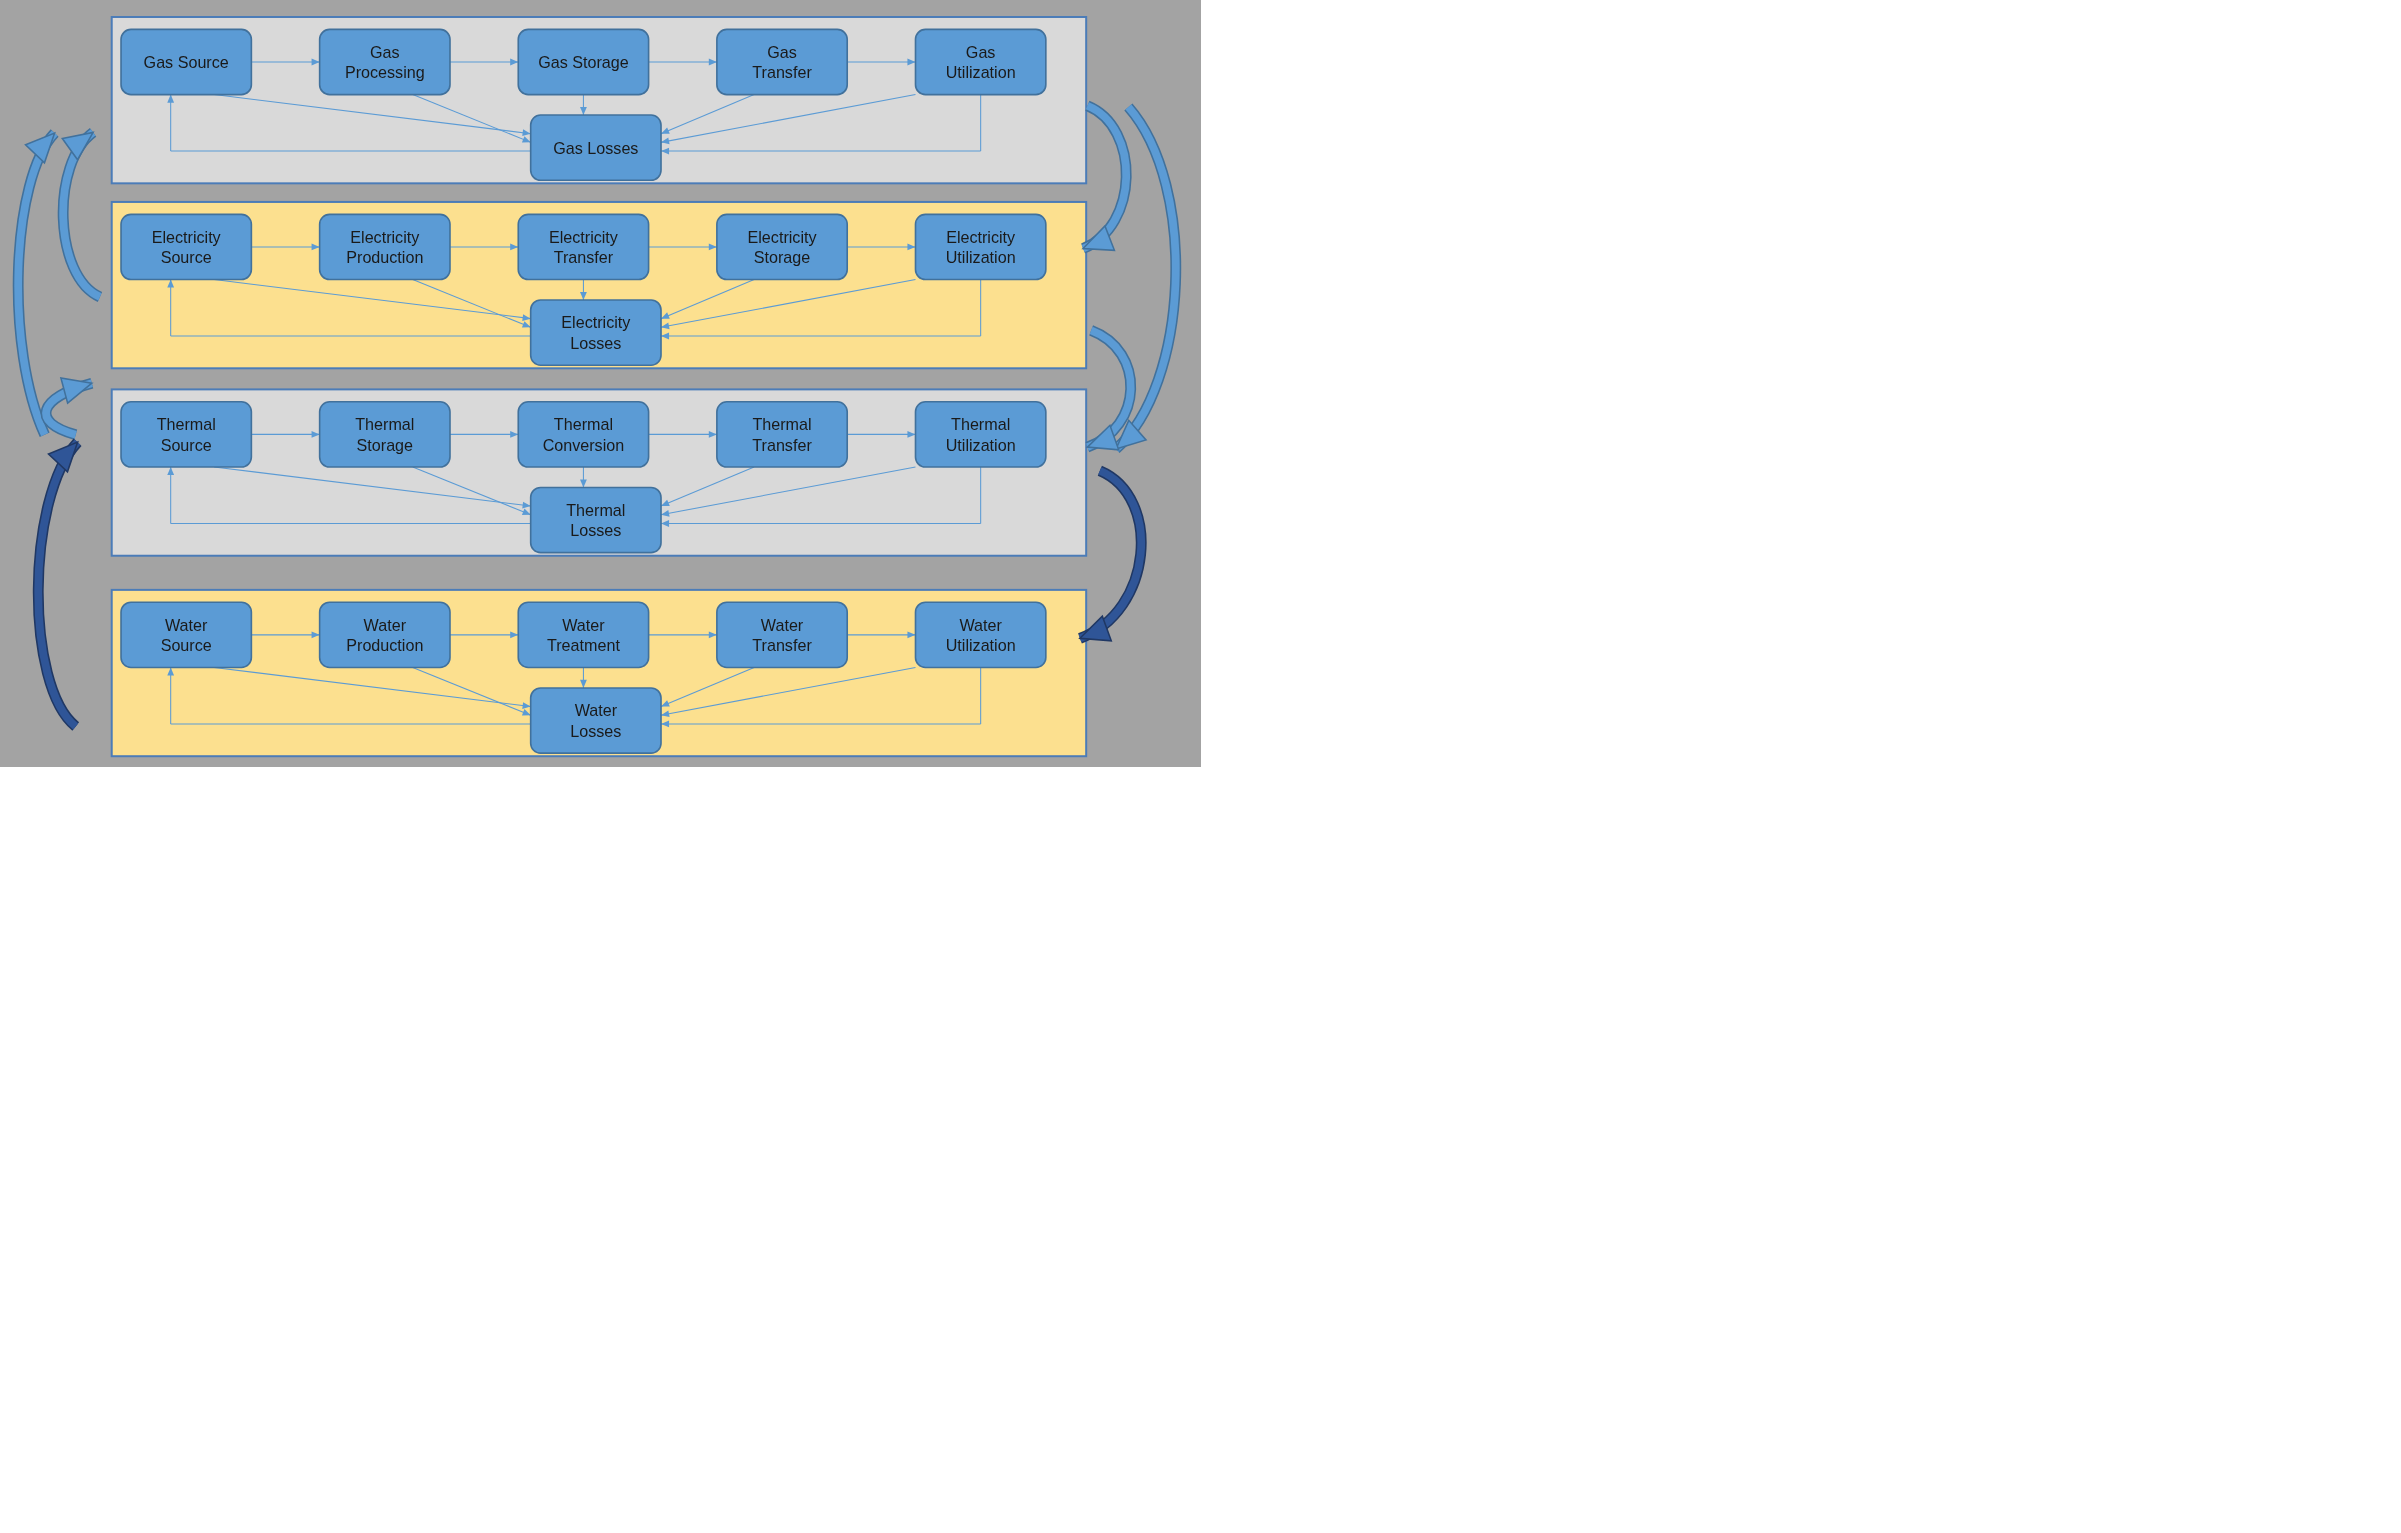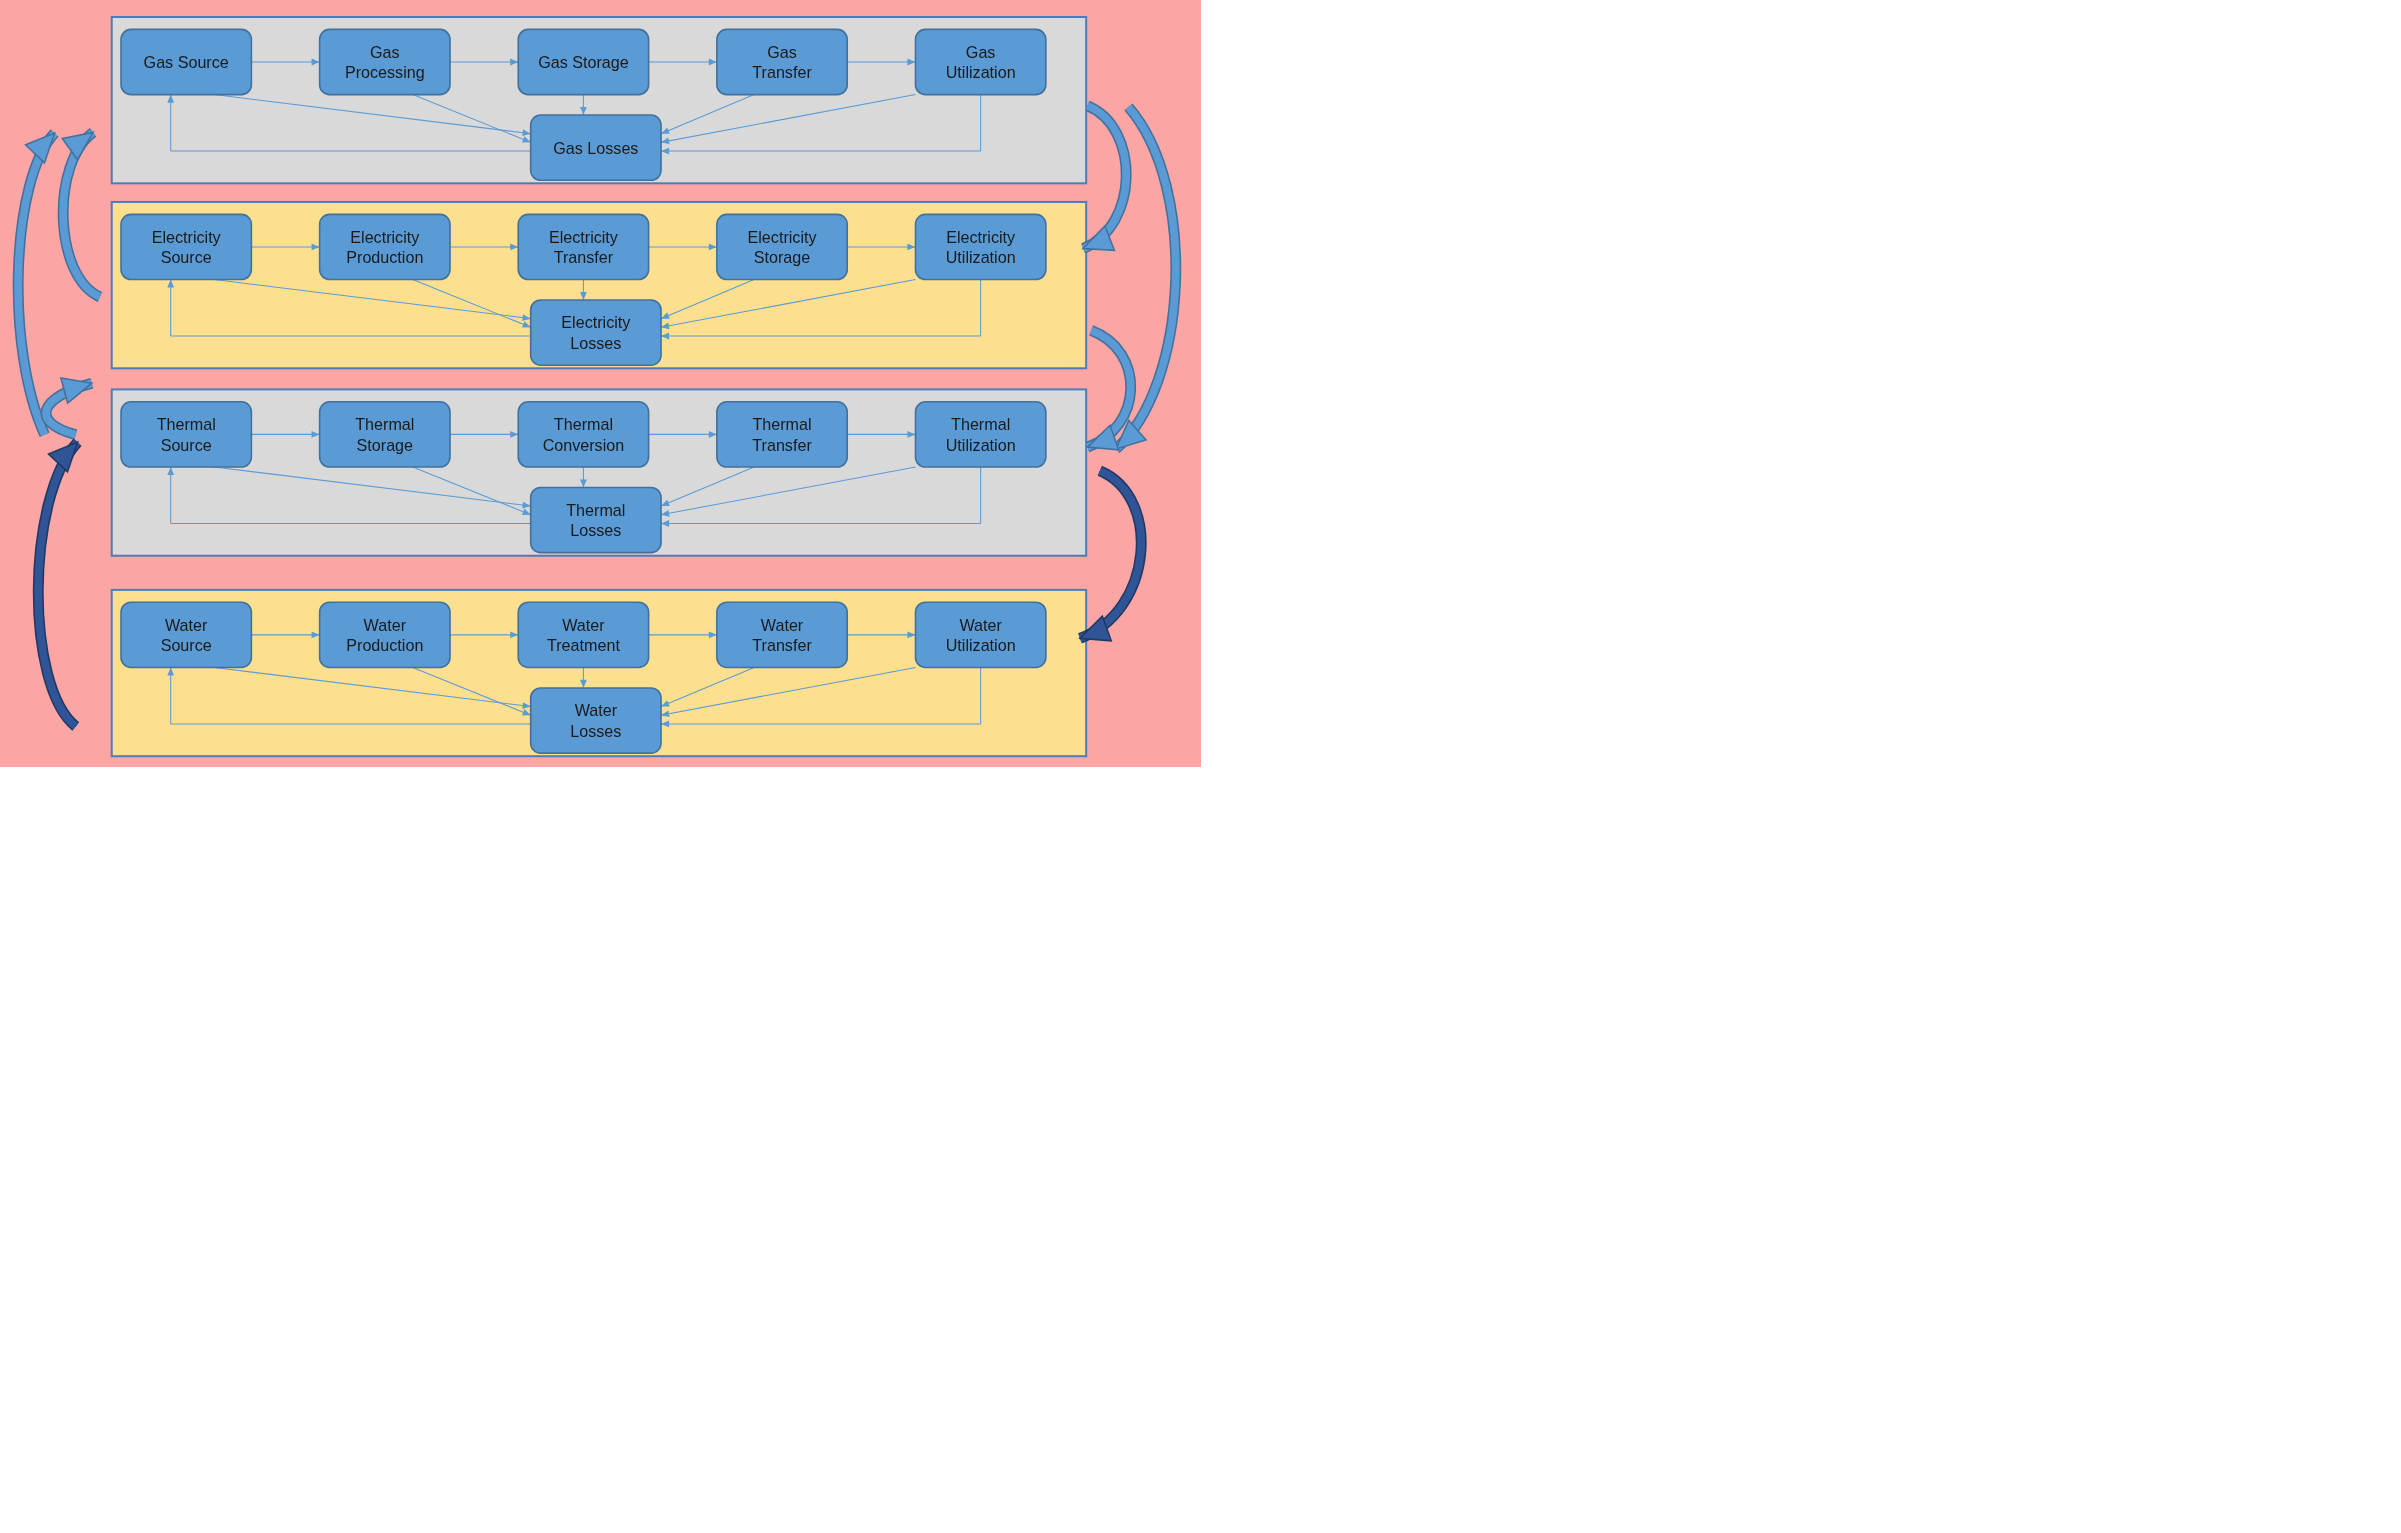--- a/index.html
+++ b/index.html
@@ -1,16 +1,16 @@
 <!DOCTYPE html>
 <html style="font-size:10px"><head>
 <meta charset="utf-8">
 <style>
   html,body{margin:0;padding:0;background:#ffffff;}
-  .page{position:relative;width:1201px;height:767px;background:#fca5a5;overflow:hidden;
+  .page{position:relative;width:1201px;height:767px;background:#a3a3a3;overflow:hidden;
         font-family:"Liberation Sans", sans-serif;}
   svg{display:block;}
   text{font-family:"Liberation Sans", sans-serif;}
 </style>
 </head>
 <body>
 
 <div class="page">
   <svg id="diagram" width="1201" height="767" viewBox="0 0 1935 1235">
       <g>

